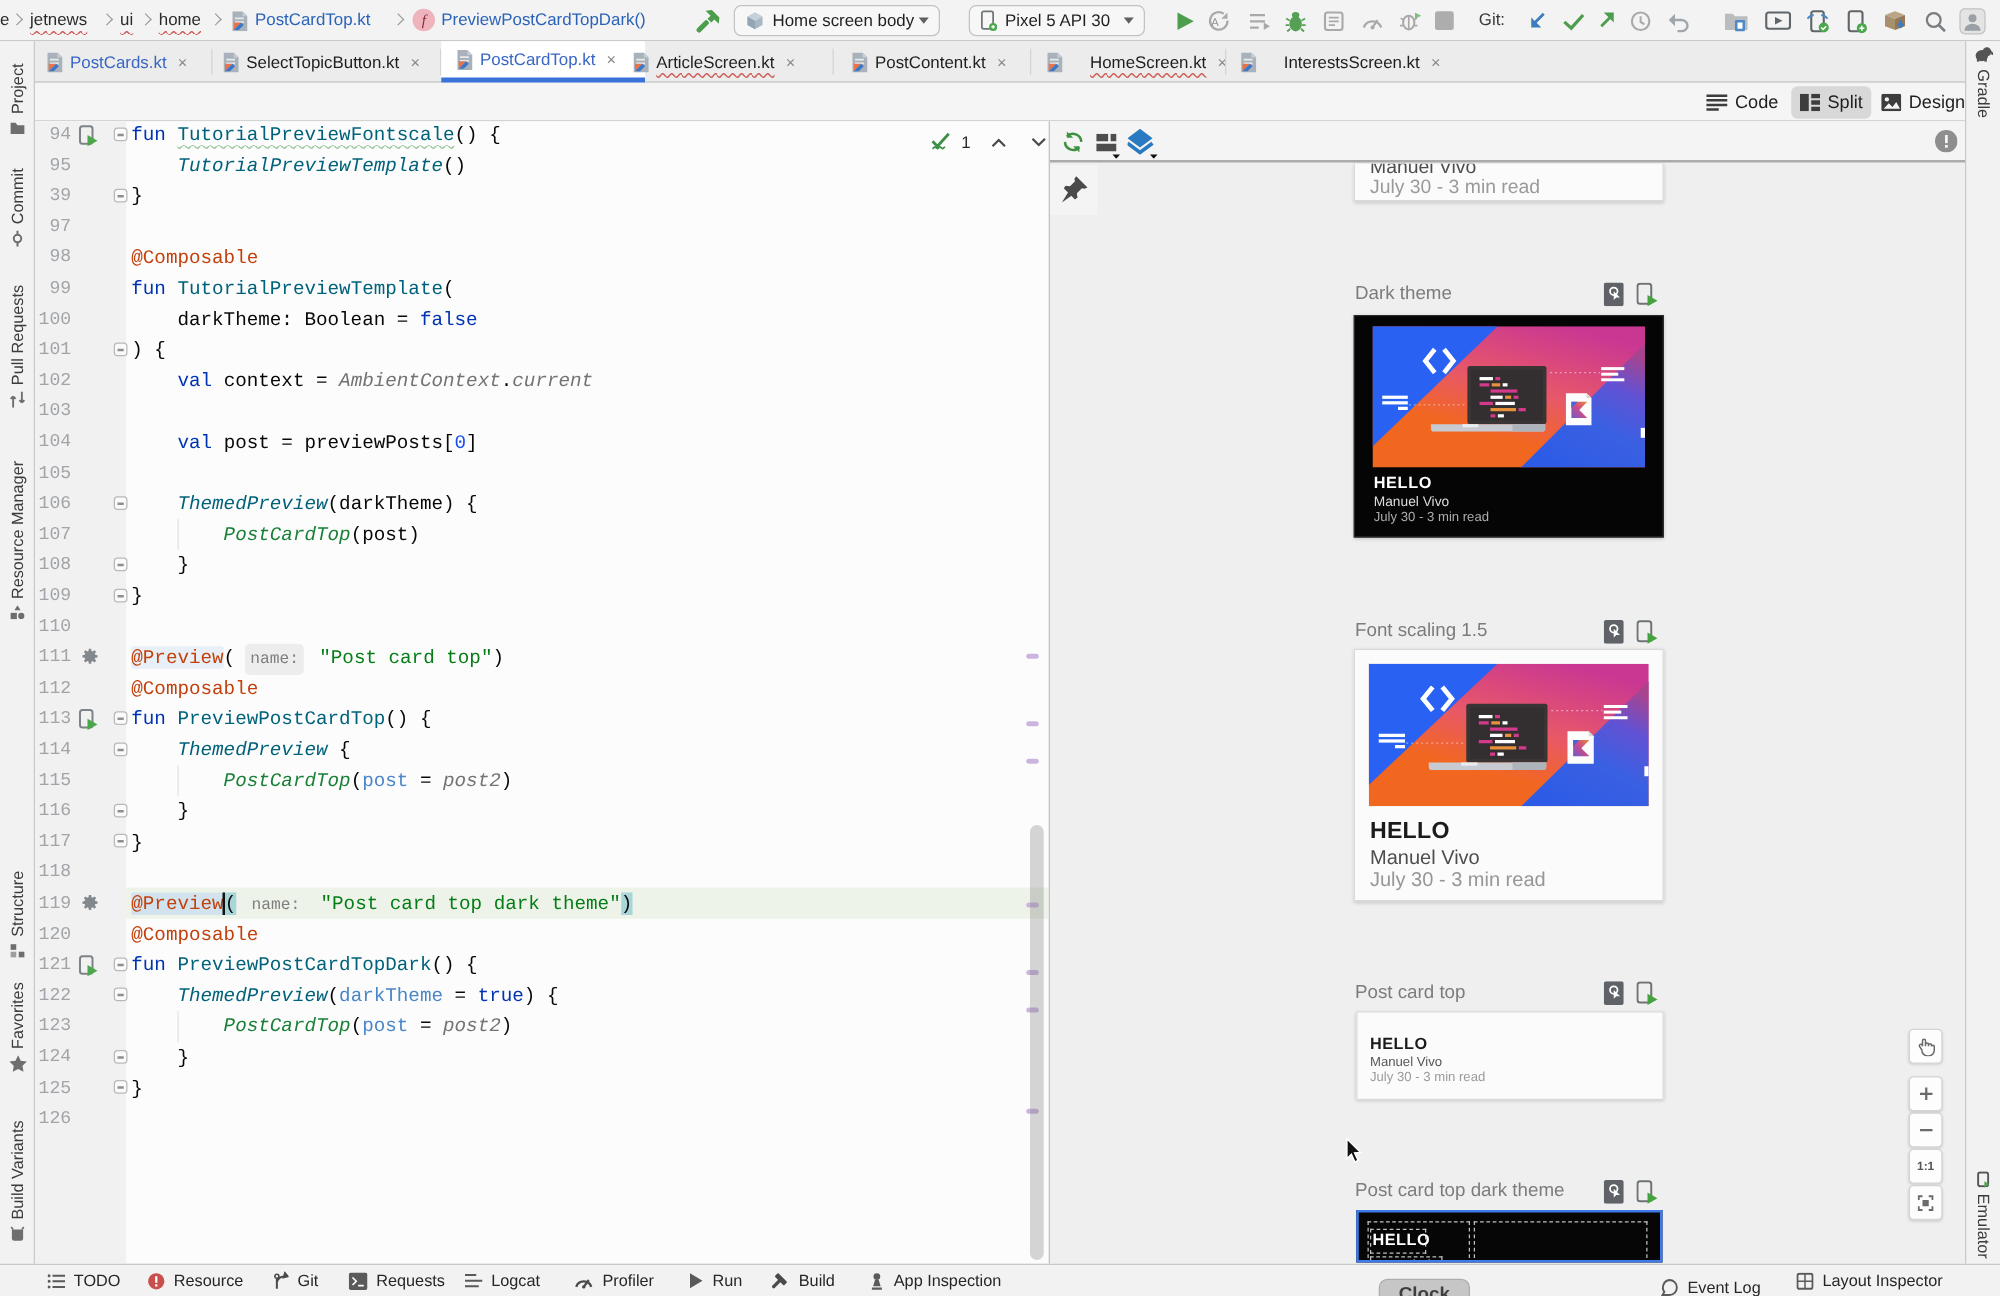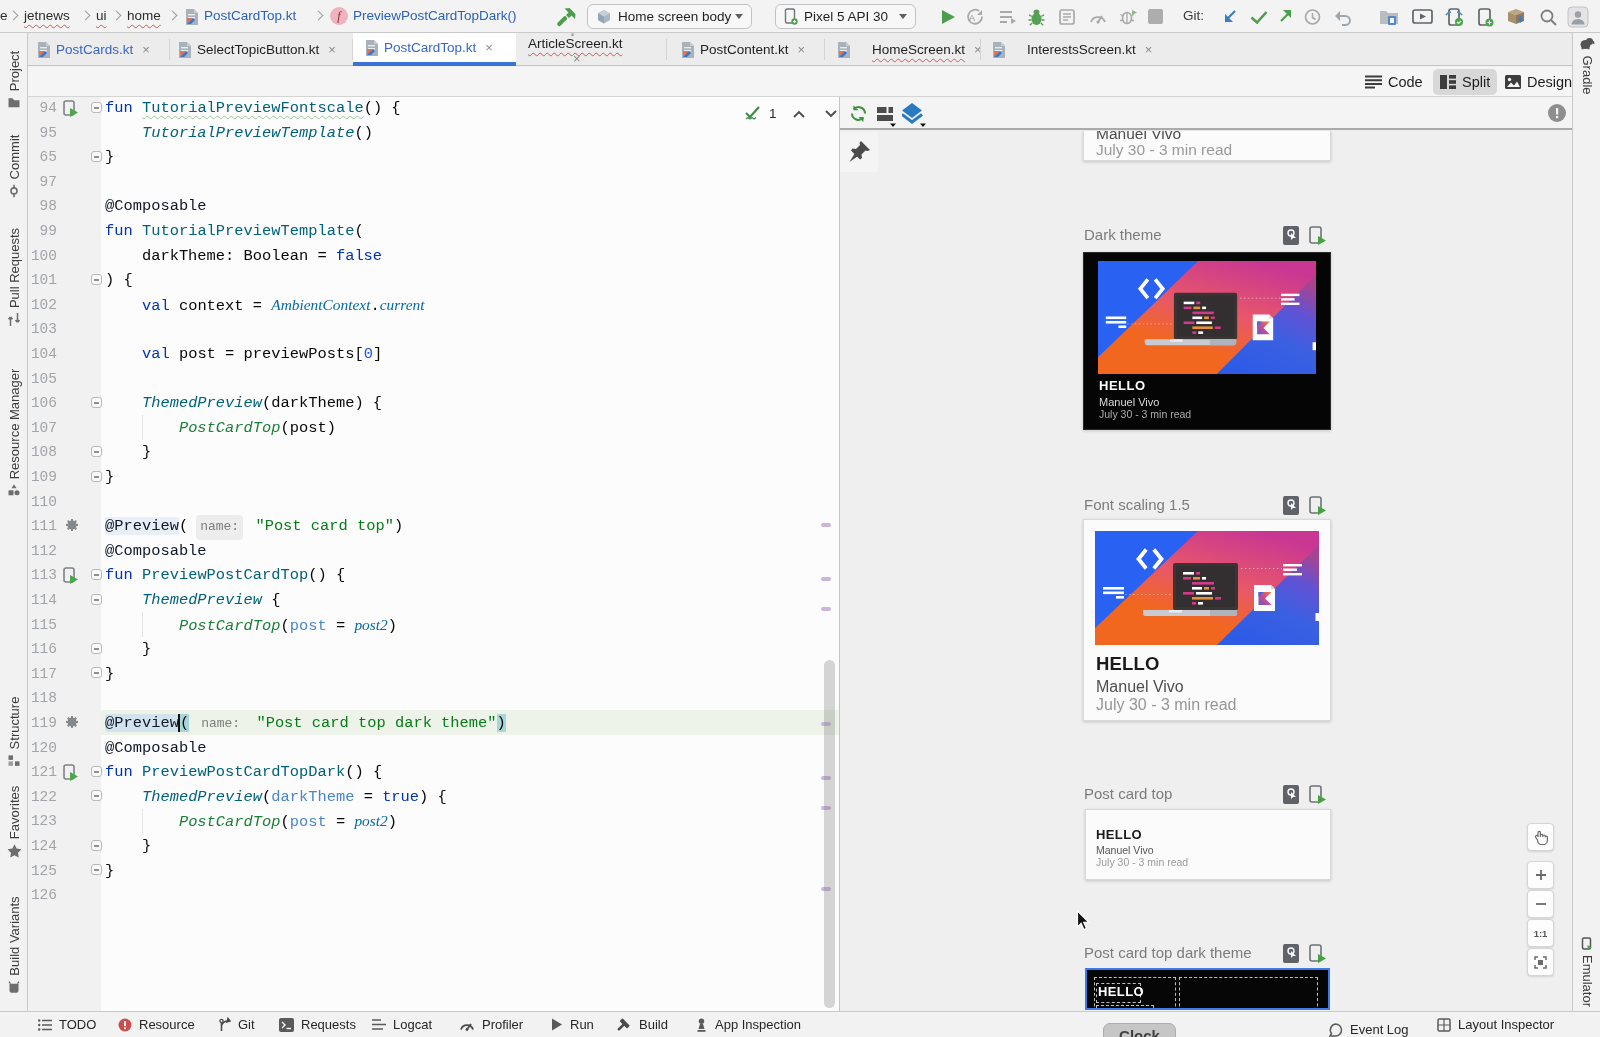--- a/index.html
+++ b/index.html
@@ -27,22 +27,22 @@
   .tab.blue span.tl { color:#3866C4; }
   .tabsep { position:absolute; top:6px; width:1px; height:21px; background:#D4D4D4; }
   
   .ehitem { position:absolute; top:0; height:29px; display:flex; align-items:center; font-size:14.5px; color:#1E1E1E; }
   
   #editor { position:absolute; left:28px; top:97px; width:811px; height:914px; background:#FCFCFC; overflow:hidden; }
   #gutter { position:absolute; left:0; top:0; width:73px; height:914px; background:#F1F1F1; }
   .lnum { position:absolute; width:29px; text-align:right; font-family:"Liberation Mono", monospace; font-size:14.5px; color:#A1A4A8; line-height:24.6px; left:0;}
   .cl { position:absolute; left:77px; white-space:pre; font-family:"Liberation Mono", monospace; font-size:15.4px; line-height:24.6px; color:#080808;}
   .k { color:#0033B3; } .fd { color:#00627A; } .tc { color:#00627A; font-style:italic; }
-  .gc { color:#1A8038; font-style:italic; } .an { color:#0f172a; } .s { color:#067D17; }
-  .n { color:#1750EB; } .pp { color:#0369a1; font-style:italic;font-family:Liberation Serif, serif; } .na { color:#4A86C8; }
+  .gc { color:#1A8038; font-style:italic; } .an { color:#c2410c; } .s { color:#067D17; }
+  .n { color:#1750EB; } .pp { color:#737373; font-style:italic; } .na { color:#4A86C8; }
   .hint { display:inline-block; font-size:13px; color:#7E7E7E; background:#EDEDED; border-radius:4px; padding:0 4px; }
   .lnum { font-style:normal; }
   .gico { position:absolute; }
   .fold { position:absolute; left:63px; width:11px; height:11px; border:1px solid #B9B9B9; border-radius:3px; background:#FAFAFA; }
   .fold::after { content:""; position:absolute; left:2px; top:4px; width:5px; height:1.5px; background:#8F8F8F; }
   
   .vlabel { position:absolute; left:14px; display:flex; align-items:center; gap:5px; font-size:13px; color:#3C3C3C; transform:translate(-50%,-50%) rotate(-90deg); white-space:nowrap; }
   .vlabelr { position:absolute; left:14px; display:flex; align-items:center; gap:5px; font-size:13px; color:#3C3C3C; transform:translate(-50%,-50%) rotate(90deg); white-space:nowrap; }
   .sbitem { position:absolute; top:0; height:25px; display:flex; align-items:center; gap:7px; }
   
@@ -220,21 +220,21 @@
           <path fill="#A9B2BA" d="M1 0h8l4 4v12H1z"></path>
           <path fill="#C6CDD3" d="M9 0l4 4H9z"></path>
           <rect x="3" y="5" width="7" height="1.4" fill="#E8EBEE"></rect>
           <rect x="3" y="8" width="7" height="1.4" fill="#E8EBEE"></rect>
           <path d="M2 9h6l-6 6z" fill="#E8734A"></path>
           <path d="M2 15l6-6 2 2-4 4z" fill="#3A77C8"></path>
         </svg>
         <span class="tl" style="margin-left:6px">PostCardTop.kt</span>
         <span class="x">×</span>
       </div>
-    <div class="tab" style="left:494px;flex-direction:column;">
+    <div class="tab" style="left:478px;">
         <svg width="13" height="16" viewBox="0 0 13 16">
           <path fill="#A9B2BA" d="M1 0h8l4 4v12H1z"></path>
           <path fill="#C6CDD3" d="M9 0l4 4H9z"></path>
           <rect x="3" y="5" width="7" height="1.4" fill="#E8EBEE"></rect>
           <rect x="3" y="8" width="7" height="1.4" fill="#E8EBEE"></rect>
           <path d="M2 9h6l-6 6z" fill="#E8734A"></path>
           <path d="M2 15l6-6 2 2-4 4z" fill="#3A77C8"></path>
         </svg>
         <span class="tl wavy" style="margin-left:6px">ArticleScreen.kt</span>
         <span class="x">×</span>
@@ -305,21 +305,21 @@
           <path d="M2 12l4-4.5 3 3 3-4 3 5.5z" fill="#F5F5F5"></path>
         </svg>
         <span style="margin-left:6px;">Design</span>
       </div>
   </div>
   <div id="editor">
     <div id="gutter"></div>
     <div class="abs" style="left:73px;top:613px;width:738px;height:24.6px;background:#EDF3E8;"></div>
     <div class="lnum" style="top:-1px">94</div>
       <div class="lnum" style="top:23.6px">95</div>
-      <div class="lnum" style="top:48.2px">65</div>
+      <div class="lnum" style="top:48.2px">39</div>
       <div class="lnum" style="top:72.8px">97</div>
       <div class="lnum" style="top:97.4px">98</div>
       <div class="lnum" style="top:122px">99</div>
       <div class="lnum" style="top:146.6px">100</div>
       <div class="lnum" style="top:171.2px">101</div>
       <div class="lnum" style="top:195.8px">102</div>
       <div class="lnum" style="top:220.4px">103</div>
       <div class="lnum" style="top:245px">104</div>
       <div class="lnum" style="top:269.6px">105</div>
       <div class="lnum" style="top:294.2px">106</div>

